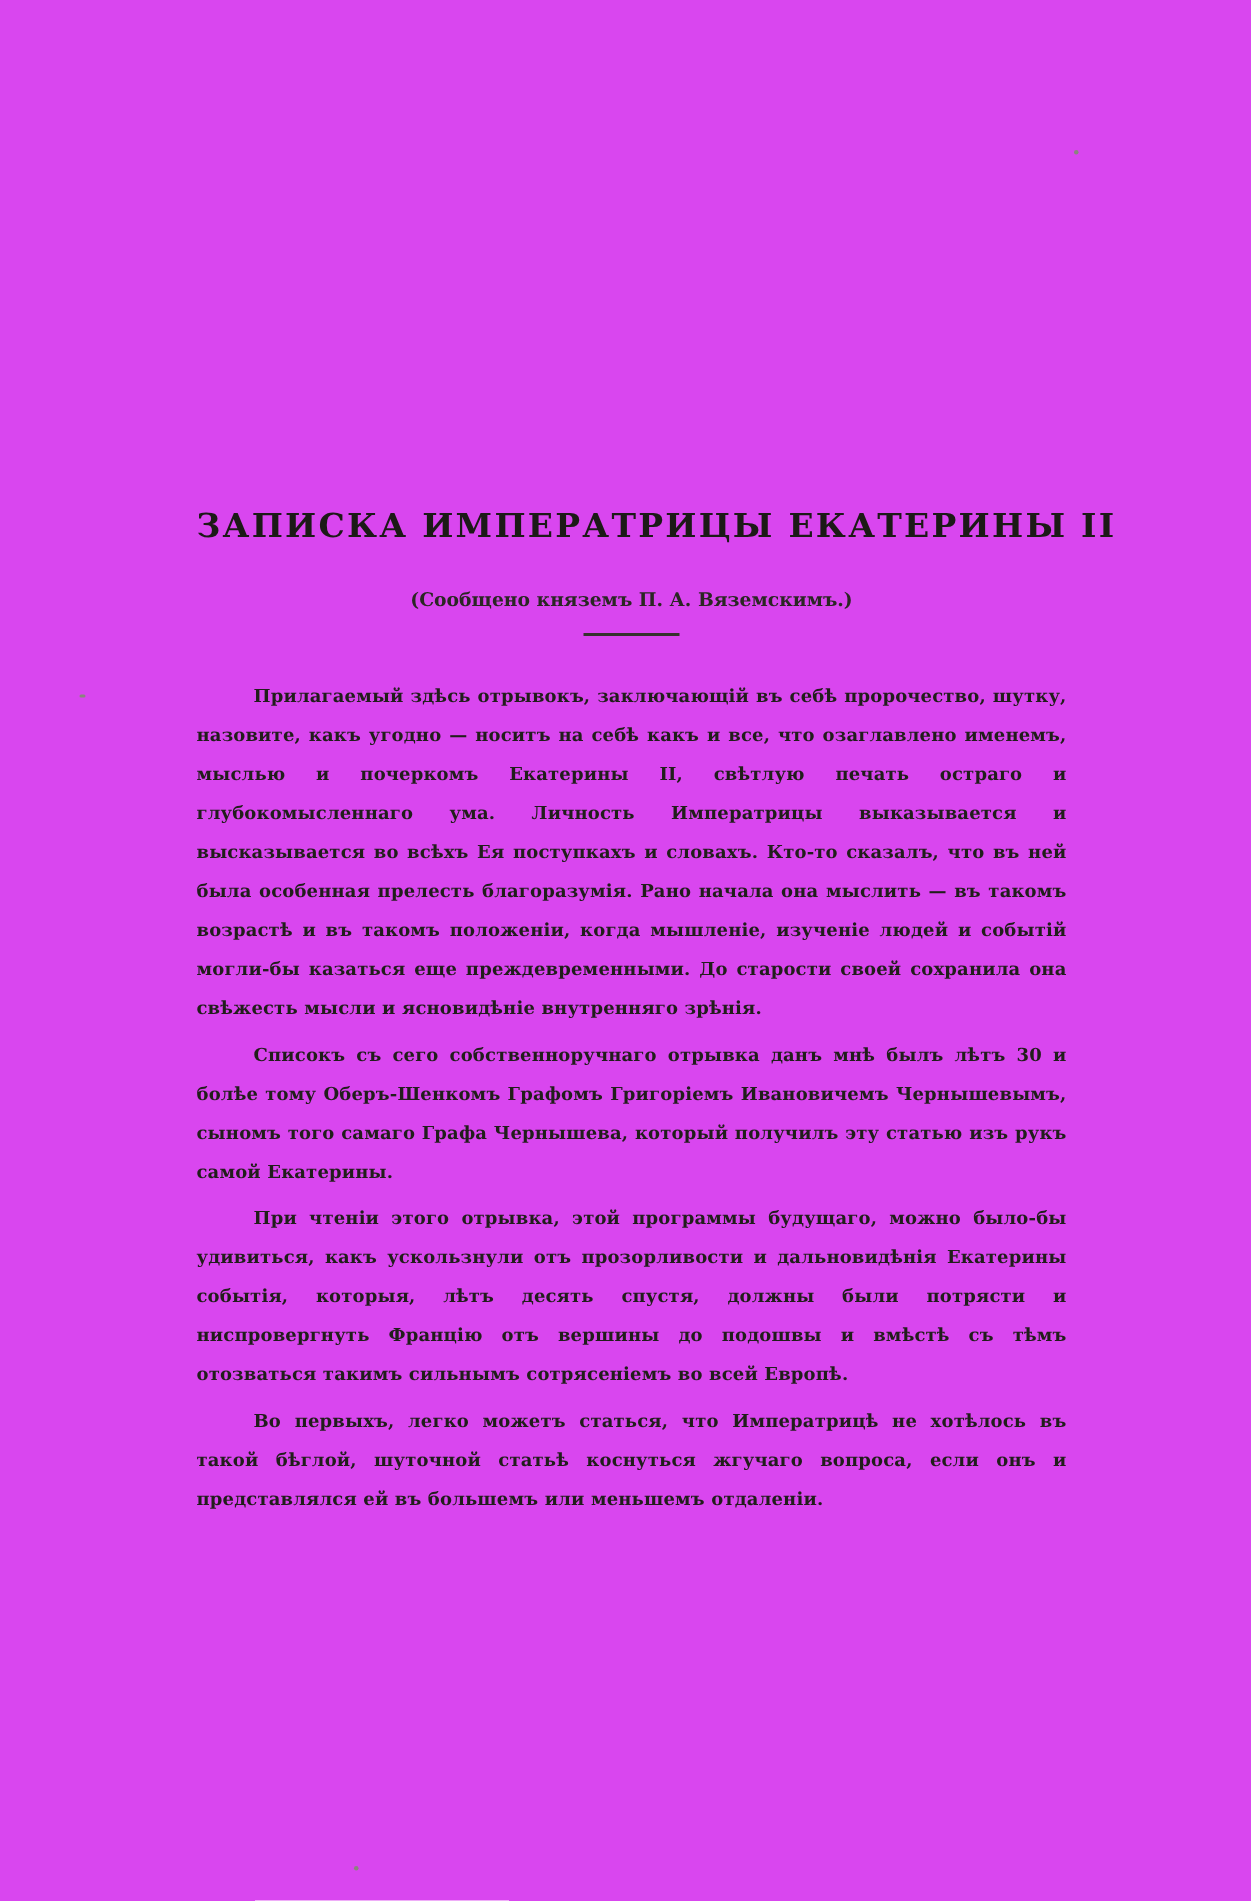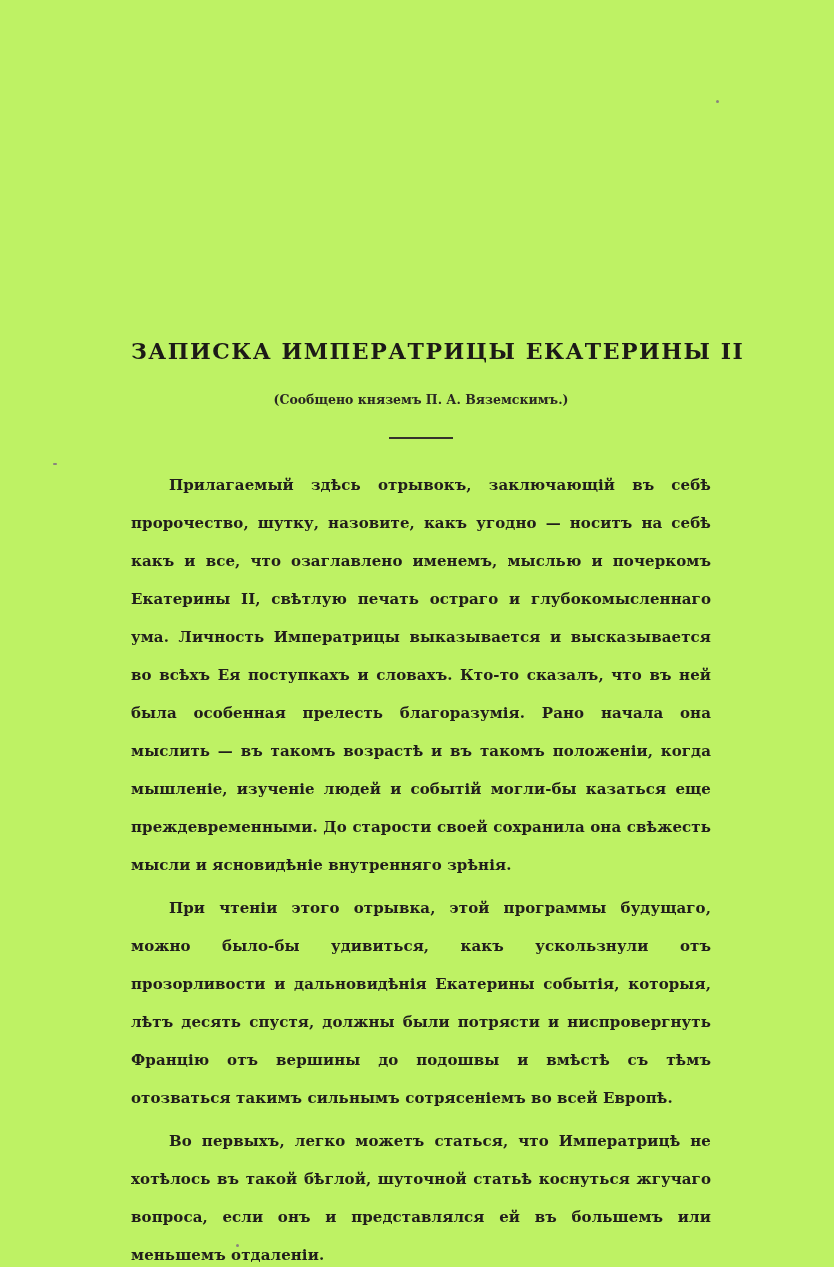--- a/index.html
+++ b/index.html
@@ -4,21 +4,21 @@
 <style>
   html, body {
     margin: 0;
     padding: 0;
     background: #ffffff;
   }
   .scan-page {
     position: relative;
     width: 834px;
     height: 1267px;
-    background: #bef264;
+    background: #d946ef;
     font-family: "DejaVu Serif", serif;
     color: #221f1c;
     overflow: hidden;
   }
   .content {
     position: absolute;
     left: 131px;
     top: 338px;
     width: 580px;
   }
@@ -33,37 +33,37 @@
   }
   .doc-subtitle {
     margin: 0 0 21px 0;
     font-size: 15px;
     font-weight: 700;
     letter-spacing: 5px;
     text-align: center;
     color: #201d1a;
   }
   .attribution {
-    margin: 0 0 30px 0;
+    margin: 0 0 15px 0;
     font-size: 12.5px;
     font-weight: 700;
     text-align: center;
     color: #2a2723;
   }
   .rule {
     width: 64px;
     height: 0;
     border-top: 2px solid #35322c;
     margin: 0 auto 27px auto;
   }
   .body-text p {
     margin: 0 0 5px 0;
-    font-size: 15px;
+    font-size: 12px;
     font-weight: 700;
-    line-height: 38px;
+    line-height: 26px;
     letter-spacing: 0.1px;
     text-align: justify;
     text-indent: 38px;
     color: #211e1b;
   }
   .body-text p em {
     font-style: italic;
     font-weight: 700;
   }
   
@@ -79,20 +79,21 @@
 </head>
 <body>
 
 <div class="scan-page">
   <div class="content">
     <h1 class="doc-title">ЗАПИСКА ИМПЕРАТРИЦЫ ЕКАТЕРИНЫ II</h1>
     <div class="attribution">(Сообщено княземъ П. А. Вяземскимъ.)</div>
     <div class="rule"></div>
     <div class="body-text">
         <p><span>Прилагаемый здѣсь отрывокъ, заключающій въ себѣ пророчество, шутку, назовите, какъ угодно — носитъ на себѣ какъ и все, что озаглавлено именемъ, мыслью и почеркомъ Екатерины II, свѣтлую печать остраго и глубокомысленнаго ума. Личность Императрицы выказывается и высказывается во всѣхъ Ея поступкахъ и словахъ. Кто-то сказалъ, что въ ней была особенная прелесть благоразумія. Рано начала она мыслить — въ такомъ возрастѣ и въ такомъ положеніи, когда мышленіе, изученіе людей и событій могли-бы казаться еще преждевременными. До старости своей сохранила она свѣжесть мысли и ясновидѣніе внутренняго зрѣнія.</span></p>
+        <p><span>Списокъ съ сего собственноручнаго отрывка данъ мнѣ былъ лѣтъ 30 и болѣе тому Оберъ-Шенкомъ Графомъ Григоріемъ Ивановичемъ Чернышевымъ, сыномъ того самаго Графа Чернышева, который получилъ эту статью изъ рукъ самой Екатерины.</span></p>
         <p><span>При чтеніи этого отрывка, этой программы будущаго, можно было-бы удивиться, какъ ускользнули отъ прозорливости и дальновидѣнія Екатерины событія, которыя, лѣтъ десять спустя, должны были потрясти и ниспровергнуть Францію отъ вершины до подошвы и вмѣстѣ съ тѣмъ отозваться такимъ сильнымъ сотрясеніемъ во всей Европѣ.</span></p>
         <p><span>Во первыхъ, легко можетъ статься, что Императрицѣ не хотѣлось въ такой бѣглой, шуточной статьѣ коснуться жгучаго вопроса, если онъ и представлялся ей въ большемъ или меньшемъ отдаленіи.</span></p>
       </div>
   </div>
 
   <div class="speck speck-1"></div>
   <div class="speck speck-2"></div>
   <div class="speck speck-3"></div>
 </div>
 

